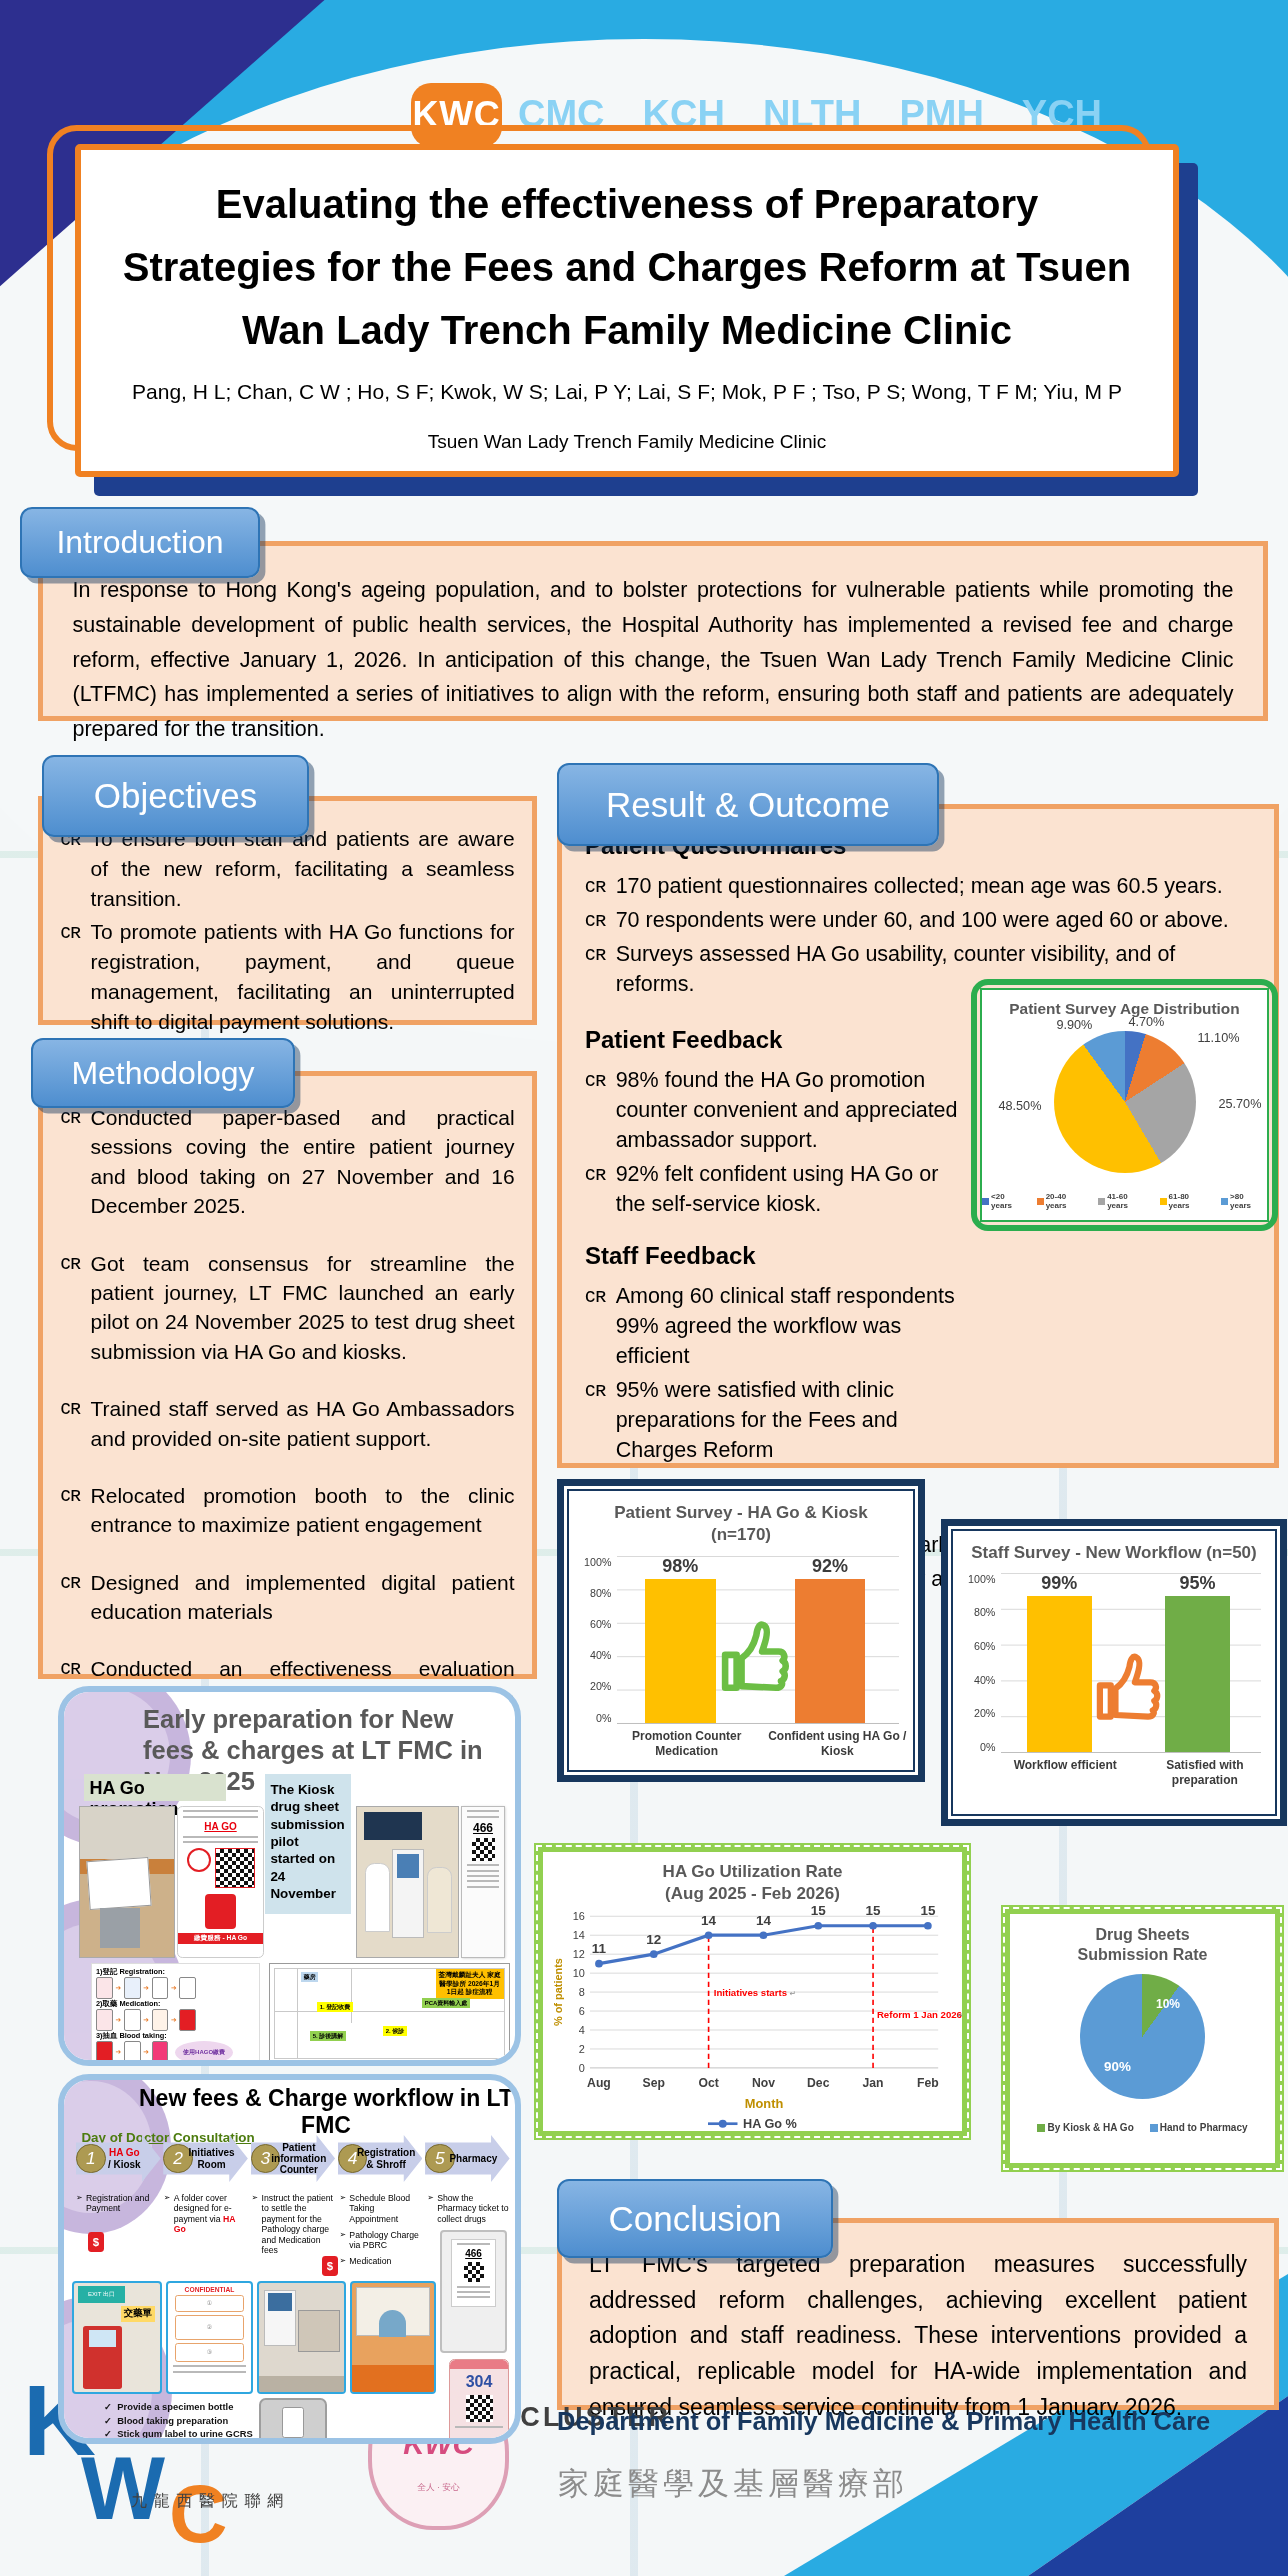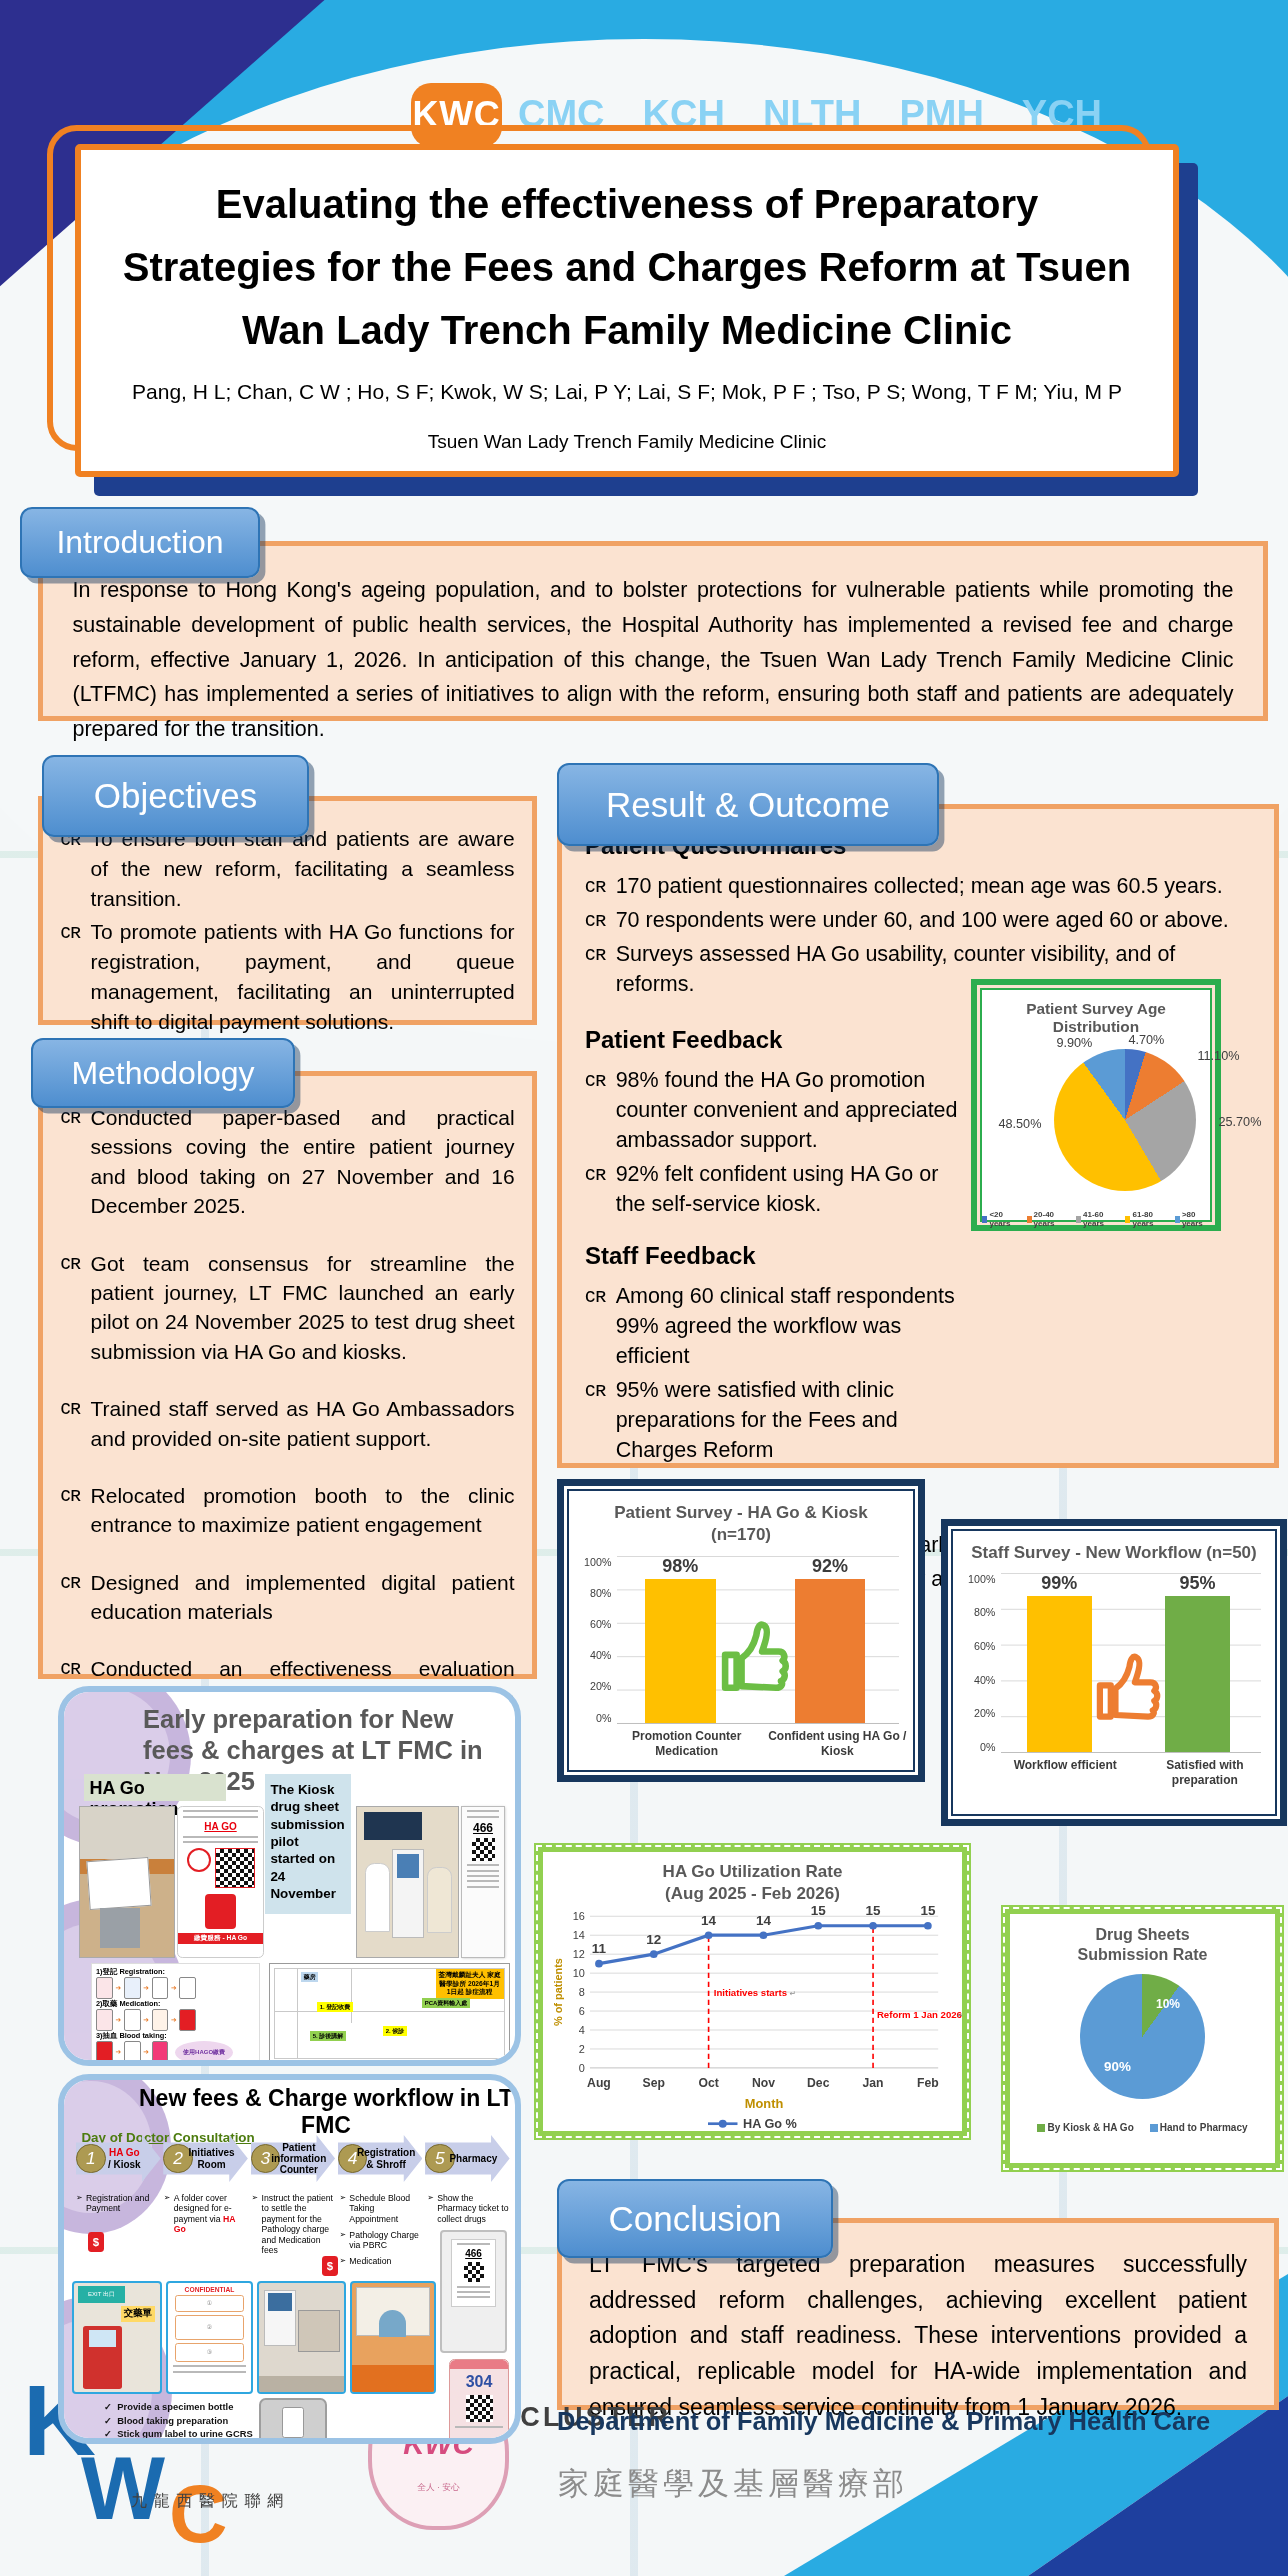--- a/index.html
+++ b/index.html
@@ -227,21 +227,21 @@
           <span class="t" style="text-align:left;">Strong patient adoption, particularly among older adults</span>
         </div>
 
         <div class="li">
           <span class="b bullet-glyph">ᴄʀ</span>
           <span class="t" style="text-align:left;">Use of HA Go increased steadily after implementation</span>
         </div>
       </div>
   </div>
 
-  <div class="green-card" style="left:971px;top:979px;width:250px;height:252px;">
+  <div class="green-card" style="left:971px;top:979px;width:307px;height:252px;border-radius:17px;">
     <div class="green-inner">
       <div class="chart-title" style="font-size:15.4px;margin-top:9.4px;">Patient Survey Age Distribution</div>
       <div style="position:relative;height:169px;">
         <div class="pie" style="position: absolute; left: 72px; top: 13.4px; width: 142px; height: 142px; background: conic-gradient(rgb(68, 114, 196) 0deg, rgb(68, 114, 196) 16.92deg, rgb(237, 125, 49) 16.92deg, rgb(237, 125, 49) 56.88deg, rgb(165, 165, 165) 56.88deg, rgb(165, 165, 165) 149.4deg, rgb(255, 192, 0) 149.4deg, rgb(255, 192, 0) 324deg, rgb(91, 155, 213) 324deg, rgb(91, 155, 213) 359.64deg);"></div>
         <span class="pl" style="left:146px;top:-2.7px;">4.70%</span>
         <span class="pl" style="left:215px;top:13.4px;">11.10%</span>
         <span class="pl" style="left:236px;top:79px;">25.70%</span>
         <span class="pl" style="left:16px;top:81px;">48.50%</span>
         <span class="pl" style="left:74px;top:0px;">9.90%</span>
       </div>

